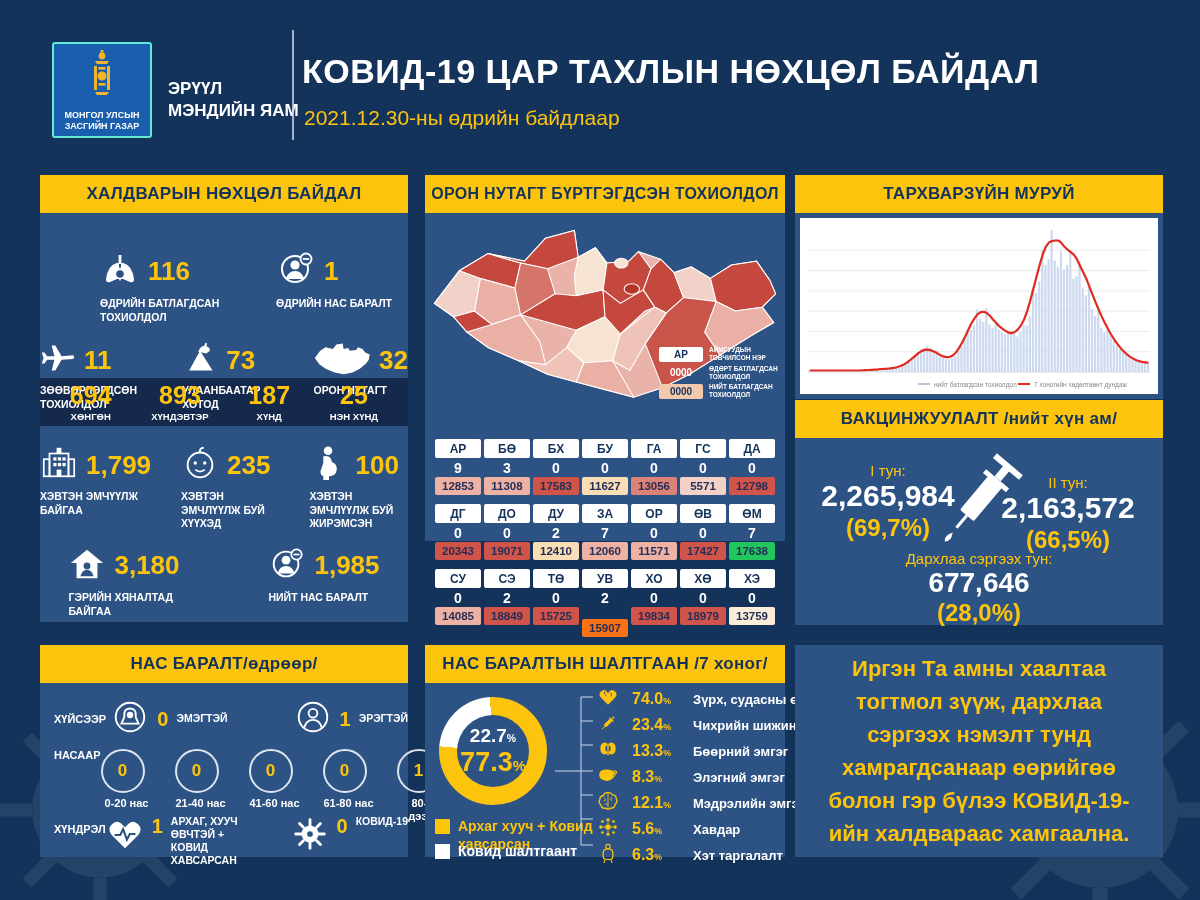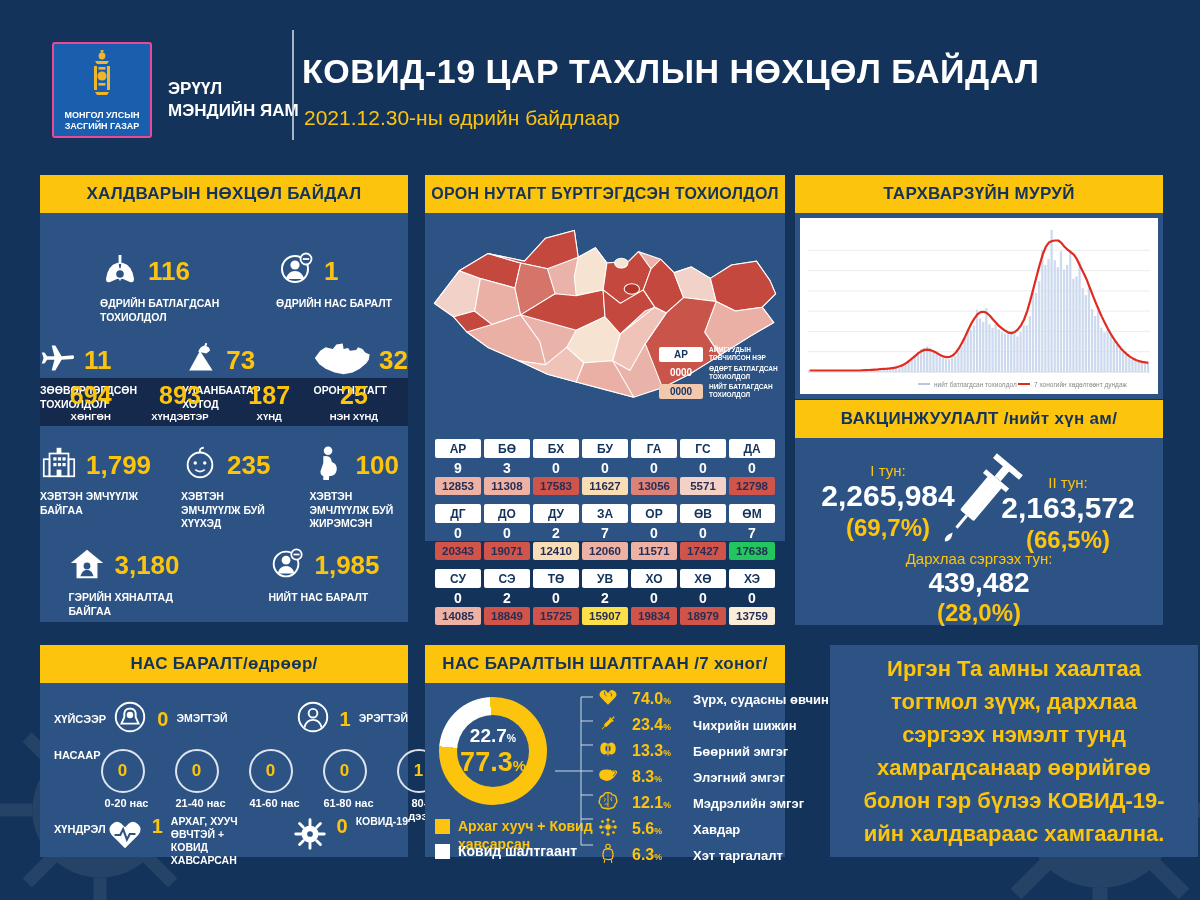--- a/index.html
+++ b/index.html
@@ -5,21 +5,21 @@
   html,body{margin:0;padding:0;background:#0e2747;}
   *{box-sizing:border-box;}
   body{font-family:"Liberation Sans","DejaVu Sans",sans-serif;}
   .page{position:relative;width:1200px;height:900px;background:#14335b;overflow:hidden;}
 
   
   .decor{position:absolute;opacity:.07;}
 
   
   .hdr{position:absolute;left:0;top:0;width:1200px;height:165px;}
-  .logo-box{position:absolute;left:52px;top:42px;width:100px;height:96px;background:#1a5fae;border:2px solid #ec4899;border-radius:3px;display:flex;flex-direction:column;align-items:center;justify-content:flex-end;padding:4px 2px;}
+  .logo-box{position:absolute;left:52px;top:42px;width:100px;height:96px;background:#1a5fae;border:2px solid #5eead4;border-radius:3px;display:flex;flex-direction:column;align-items:center;justify-content:flex-end;padding:4px 2px;}
   .logo-soyombo{position:absolute;top:6px;left:50%;transform:translateX(-50%);}
   .logo-text{color:#fff;font-weight:bold;font-size:9px;line-height:1.25;text-align:center;}
   .ministry{position:absolute;left:168px;top:78px;color:#fff;font-weight:bold;font-size:17px;line-height:1.3;}
   .hdr-divider{position:absolute;left:292px;top:30px;width:2px;height:110px;background:#c9d4e4;opacity:.8;}
   .main-title{position:absolute;left:302px;top:52px;color:#ffffff;font-weight:bold;font-size:34px;letter-spacing:.5px;}
   .sub-title{position:absolute;left:304px;top:106px;color:#fdc40e;font-size:21px;}
 
   
   .panel{position:absolute;}
   .ptitle{height:38px;background:#fdc40e;color:#14335b;font-weight:bold;font-size:17px;display:flex;align-items:center;justify-content:center;letter-spacing:.3px;}
@@ -534,21 +534,21 @@
               <div class="rt-t" style="background: rgb(208, 84, 74);">18849</div>
             </div>
             <div class="rt-col">
               <div class="rt-h">ТӨ</div>
               <div class="rt-d">0</div>
               <div class="rt-t" style="background: rgb(208, 84, 74);">15725</div>
             </div>
             <div class="rt-col">
               <div class="rt-h">УВ</div>
               <div class="rt-d">2</div>
-              <div class="rt-t" style="background: #fde047;">15907</div>
+              <div class="rt-t" style="background: #f97316; margin-top: 12px;">15907</div>
             </div>
             <div class="rt-col">
               <div class="rt-h">ХО</div>
               <div class="rt-d">0</div>
               <div class="rt-t" style="background: rgb(208, 84, 74);">19834</div>
             </div>
             <div class="rt-col">
               <div class="rt-h">ХӨ</div>
               <div class="rt-d">0</div>
               <div class="rt-t" style="background: rgb(208, 84, 74);">18979</div>
@@ -830,23 +830,23 @@
         <div class="vac-num">2,265,984</div>
         <div class="vac-pct">(69,7%)</div>
       </div>
       <div class="vac-col" style="right:10px;top:36px;width:170px;">
         <div class="vac-lbl">II тун:</div>
         <div class="vac-num">2,163,572</div>
         <div class="vac-pct">(66,5%)</div>
       </div>
       <div class="vac-col" style="left:84px;top:112px;width:200px;">
         <div class="vac-lbl">Дархлаа сэргээх тун:</div>
-        <div class="vac-num" style="font-size:28px;">439,482</div>
+        <div class="vac-num" style="font-size:28px;">677,646</div>
         <div class="vac-pct">(28,0%)</div>
       </div>
     </div>
   </div>
 
-  <div class="panel" style="left:795px;top:645px;width:368px;margin-left:35px;">
+  <div class="panel" style="left:795px;top:645px;width:368px;">
     <div class="pbody msg" style="height:212px;">Иргэн Та амны хаалтаа тогтмол зүүж, дархлаа сэргээх нэмэлт тунд хамрагдсанаар өөрийгөө болон гэр бүлээ КОВИД-19-ийн халдвараас хамгаална.</div>
   </div>
 
 </div>
 
 </body></html>

